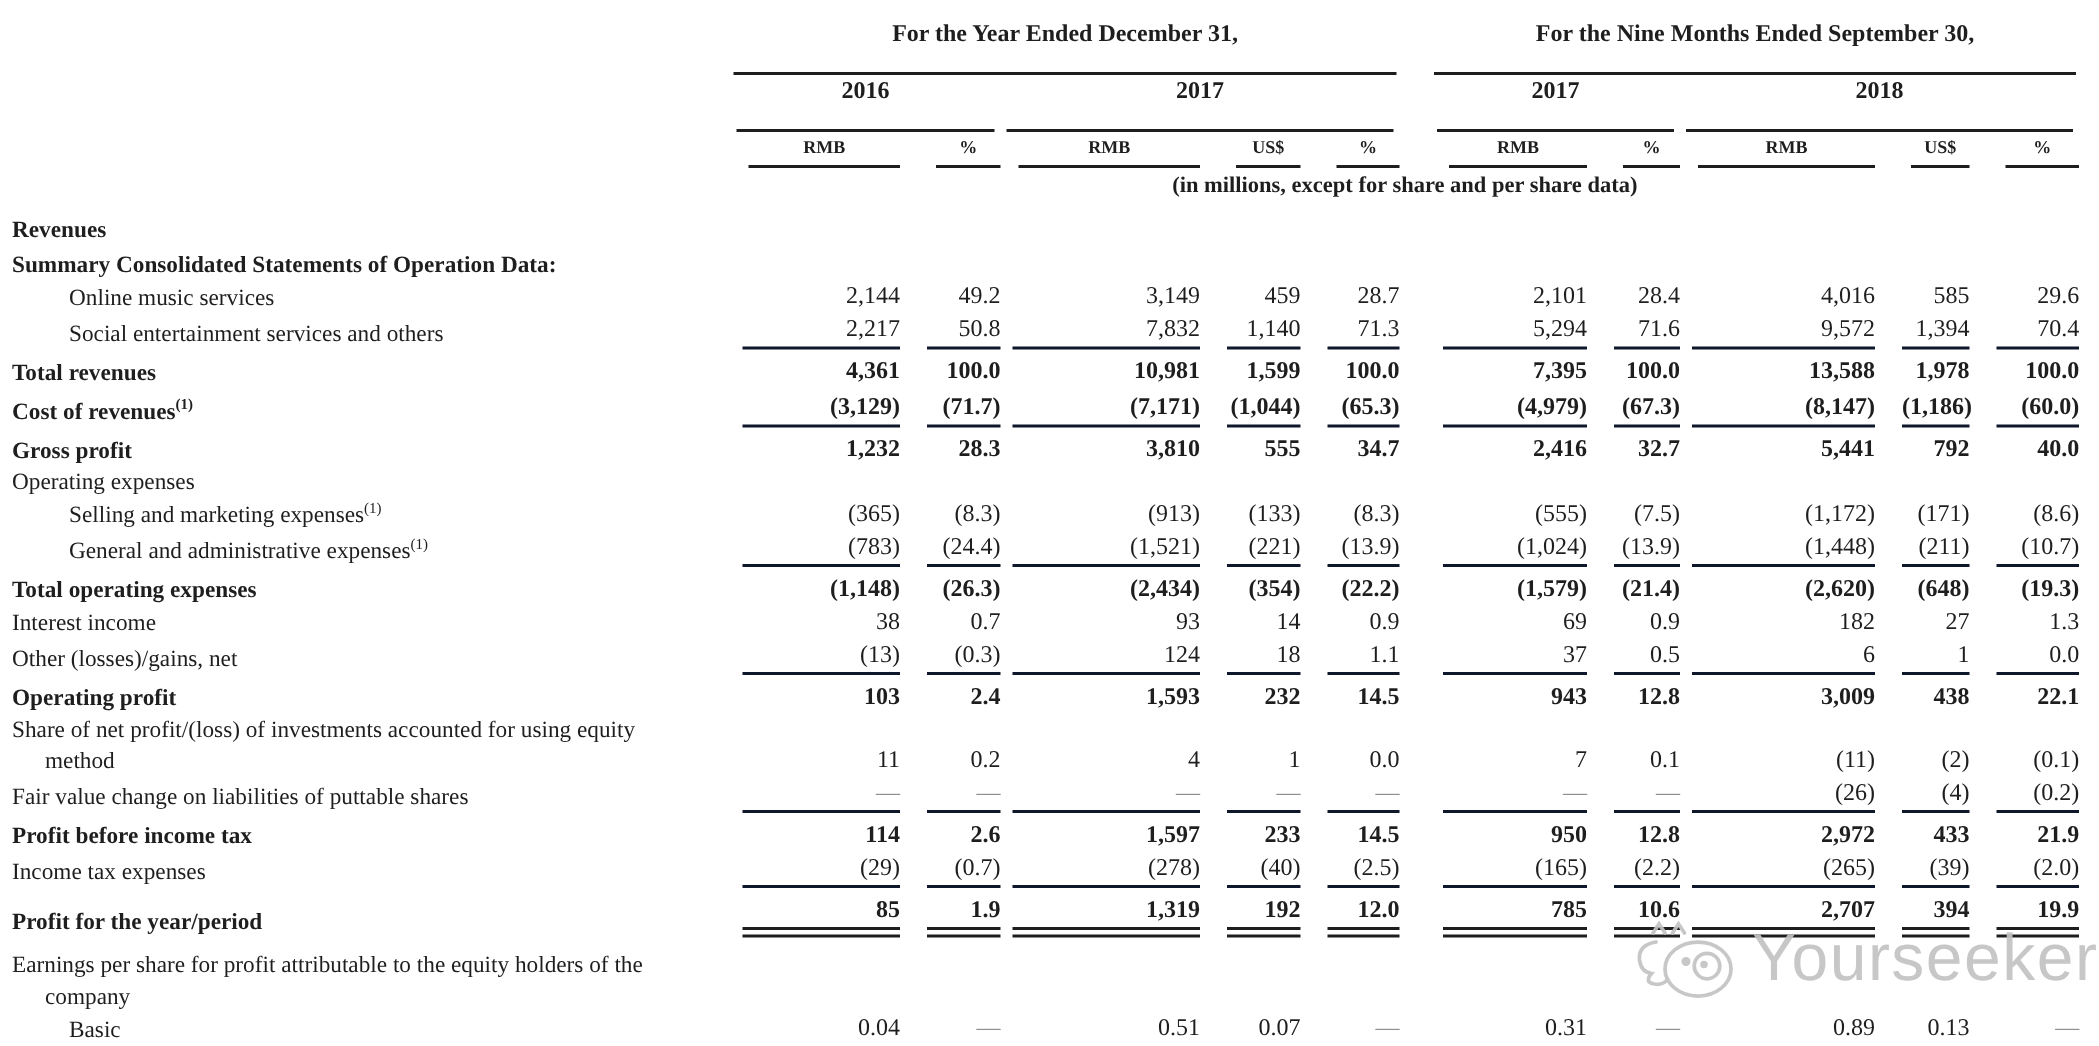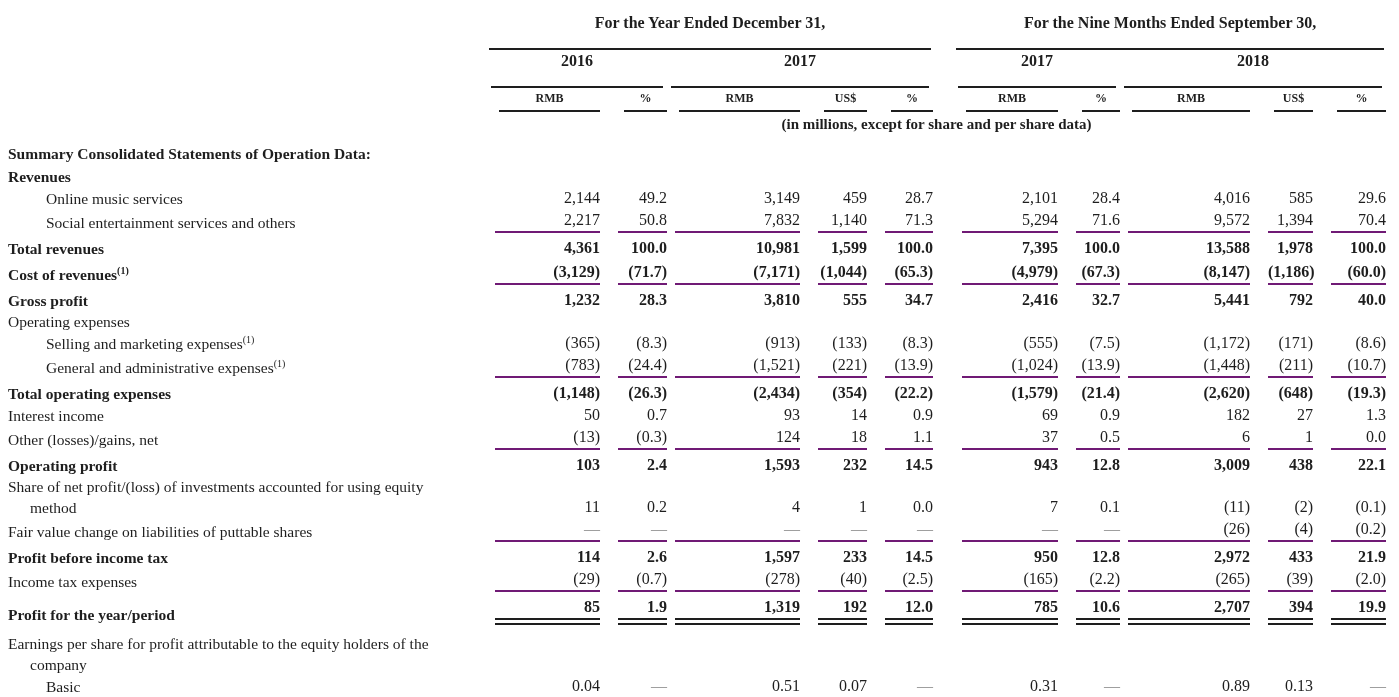--- a/index.html
+++ b/index.html
@@ -13,21 +13,21 @@
   td{padding:0;vertical-align:bottom;font-size:16px;line-height:21px;white-space:nowrap;overflow:visible;}
   td.lbl{text-align:left;padding-left:8px;font-size:15.5px;}
   tr.ind td.lbl{padding-left:46px;}
   .l2{display:block;padding-left:22px;}
   sup{font-size:10px;line-height:0;}
   td.val{text-align:right;}
   td.val .vl{padding-bottom:1px;}
   td.cw .vl{margin-left:8px;}
   td.cn .vl{margin-left:18px;}
   tr.b{font-weight:bold;}
-  tr.rule-s td.val .vl{border-bottom:2px solid #701a75;}
+  tr.rule-s td.val .vl{border-bottom:2px solid #0f172a;}
   tr.rule-d td.val .vl{border-bottom:7px double #1e1e1e;}
   tr.rule-s td{padding-bottom:2px;}
   tr.b td{padding-top:2px;}
   tr.rule-d + tr td{padding-top:8px;}
   .dash{color:#8f8f8f;}
   
   .hrow td{vertical-align:bottom;}
   .grpline{
     border-bottom:2.5px solid #1e1e1e;text-align:center;font-weight:bold;
     font-size:16px;padding-bottom:15px;margin:0 2px;
@@ -134,55 +134,55 @@
             <div class="colline">%</div>
           </td>
       </tr>
       <tr>
         <td class="lbl"></td>
         <td colspan="11" class="note">(in millions, except for share and per share data)</td>
       </tr>
     </thead>
     <tbody id="tbody">
         <tr class="b">
+          <td class="lbl"><span>Revenues</span></td>
+          <td class="val cw">
+            <div class="vl"><span></span></div>
+          </td>
+          <td class="val cn">
+            <div class="vl"><span></span></div>
+          </td>
+          <td class="val cw">
+            <div class="vl"><span></span></div>
+          </td>
+          <td class="val cn">
+            <div class="vl"><span></span></div>
+          </td>
+          <td class="val cn">
+            <div class="vl"><span></span></div>
+          </td>
+          <td class="gapcol"></td>
+          <td class="val cw">
+            <div class="vl"><span></span></div>
+          </td>
+          <td class="val cn">
+            <div class="vl"><span></span></div>
+          </td>
+          <td class="val cw">
+            <div class="vl"><span></span></div>
+          </td>
+          <td class="val cn">
+            <div class="vl"><span></span></div>
+          </td>
+          <td class="val cn">
+            <div class="vl"><span></span></div>
+          </td>
+        </tr>
+        <tr class="b">
           <td class="lbl"><span>Summary Consolidated Statements of Operation Data:</span></td>
-          <td class="val cw">
-            <div class="vl"><span></span></div>
-          </td>
-          <td class="val cn">
-            <div class="vl"><span></span></div>
-          </td>
-          <td class="val cw">
-            <div class="vl"><span></span></div>
-          </td>
-          <td class="val cn">
-            <div class="vl"><span></span></div>
-          </td>
-          <td class="val cn">
-            <div class="vl"><span></span></div>
-          </td>
-          <td class="gapcol"></td>
-          <td class="val cw">
-            <div class="vl"><span></span></div>
-          </td>
-          <td class="val cn">
-            <div class="vl"><span></span></div>
-          </td>
-          <td class="val cw">
-            <div class="vl"><span></span></div>
-          </td>
-          <td class="val cn">
-            <div class="vl"><span></span></div>
-          </td>
-          <td class="val cn">
-            <div class="vl"><span></span></div>
-          </td>
-        </tr>
-        <tr class="b">
-          <td class="lbl"><span>Revenues</span></td>
           <td class="val cw">
             <div class="vl"><span></span></div>
           </td>
           <td class="val cn">
             <div class="vl"><span></span></div>
           </td>
           <td class="val cw">
             <div class="vl"><span></span></div>
           </td>
           <td class="val cn">
@@ -510,21 +510,21 @@
           <td class="val cn">
             <div class="vl"><span>(648)</span></div>
           </td>
           <td class="val cn">
             <div class="vl"><span>(19.3)</span></div>
           </td>
         </tr>
         <tr>
           <td class="lbl"><span>Interest income</span></td>
           <td class="val cw">
-            <div class="vl"><span>50</span></div>
+            <div class="vl"><span>38</span></div>
           </td>
           <td class="val cn">
             <div class="vl"><span>0.7</span></div>
           </td>
           <td class="val cw">
             <div class="vl"><span>93</span></div>
           </td>
           <td class="val cn">
             <div class="vl"><span>14</span></div>
           </td>
@@ -884,13 +884,25 @@
           <td class="val cn">
             <div class="vl"><span>0.13</span></div>
           </td>
           <td class="val cn">
             <div class="vl"><span class="dash">—</span></div>
           </td>
         </tr>
       </tbody>
   </table>
 
+  <div class="watermark">
+    <svg width="76" height="62" viewBox="0 0 76 62" fill="none" stroke="#c3c3c3" stroke-width="2.5" stroke-linecap="round">
+      <path d="M14 14 l4 -6 l4 6"></path>
+      <path d="M27 14 l4 -6 l4 6"></path>
+      <path d="M16 20 q-12 2 -11 12 q1 8 8 9 q-5 6 2 7 q5 1 9 -3"></path>
+      <ellipse cx="44" cy="38" rx="22" ry="18"></ellipse>
+      <circle cx="36" cy="33" r="3" fill="#c3c3c3" stroke="none"></circle>
+      <circle cx="50" cy="36" r="8.5"></circle>
+      <circle cx="48" cy="35" r="2.5" fill="#c3c3c3" stroke="none"></circle>
+    </svg>
+    <span class="wm-text">Yourseeker</span>
+  </div>
 </div>
 
 </body></html>

